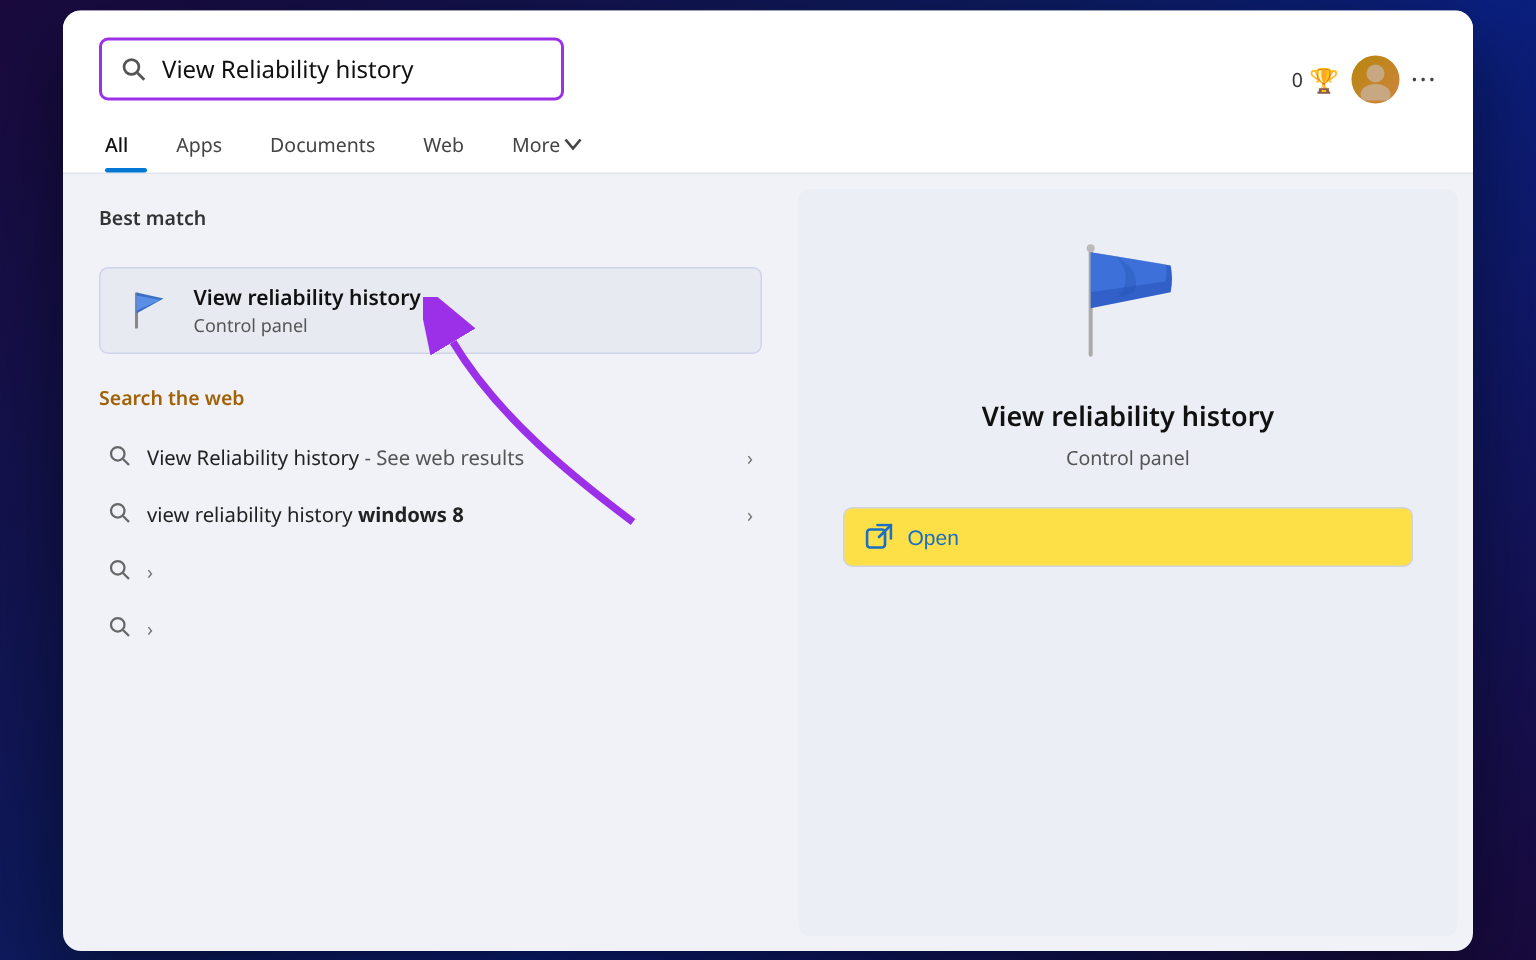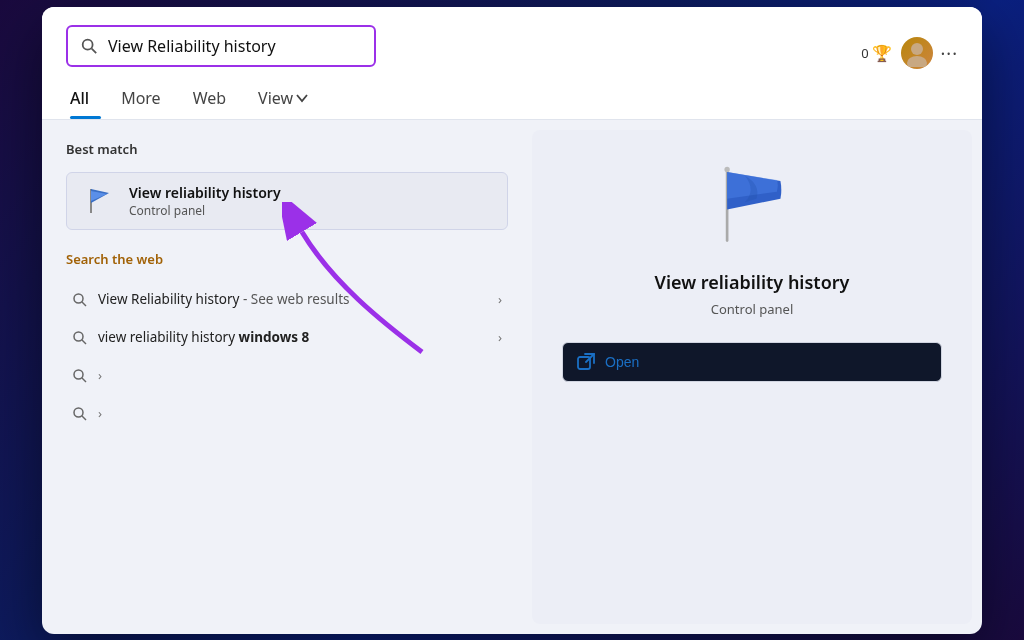--- a/index.html
+++ b/index.html
@@ -52,21 +52,21 @@
       white-space: nowrap;
       overflow: hidden;
     }
     .search-tabs {
       display: flex;
       align-items: center;
       gap: 0;
     }
     .tab-item {
       padding: 8px 16px 10px 16px;
-      font-size: 16px;
+      font-size: 13px;
       color: #444;
       cursor: pointer;
       position: relative;
       user-select: none;
     }
     .tab-item:first-child {
       padding-left: 4px;
     }
     .tab-item.active {
       color: #111;
@@ -134,21 +134,21 @@
     .left-panel {
       width: 490px;
       padding: 20px 24px;
       overflow-y: auto;
       flex-shrink: 0;
     }
     .section-label {
       font-size: 13px;
       color: #333;
       font-weight: 600;
-      margin-bottom: 14px;
+      margin-bottom: 24px;
     }
     .best-match-item {
       display: flex;
       align-items: center;
       background: #e8eaf2;
       border-radius: 6px;
       padding: 10px 14px;
       margin-bottom: 20px;
       cursor: pointer;
       position: relative;
@@ -177,21 +177,21 @@
       color: #555;
     }
     .web-search-label {
       font-size: 13px;
       color: #a16207;
       font-weight: 600;
       margin-bottom: 12px;
     }
     .web-result-item {
       display: flex;
-      align-items: flex-end;
+      align-items: flex-start;
       padding: 10px 6px;
       cursor: pointer;
       border-radius: 4px;
       gap: 10px;
     }
     .web-search-icon {
       width: 16px;
       height: 16px;
       flex-shrink: 0;
       color: #666;
@@ -247,21 +247,21 @@
       flex-direction: column;
       gap: 8px;
       width: 100%;
       padding: 0 10px;
     }
     .action-btn {
       display: flex;
       align-items: center;
       gap: 10px;
       padding: 10px 14px;
-      background: #0f172a;
+      background: #fde047;
       border: 1px solid #d0d4e0;
       border-radius: 6px;
       cursor: pointer;
       font-size: 14px;
       color: #1a6fc4;
       width: 100%;
     }
     .open-icon {
       width: 18px;
       height: 18px;
@@ -306,24 +306,25 @@
           <svg width="28" height="28" viewBox="0 0 28 28">
             <circle cx="14" cy="10" r="6" fill="#c8a882"></circle>
             <ellipse cx="14" cy="24" rx="10" ry="7" fill="#c8a882"></ellipse>
           </svg>
         </div>
         <span class="dots-menu">···</span>
       </div>
     </div>
     <div class="search-tabs">
       <div class="tab-item active">All</div>
-      <div class="tab-item">More</div>
+      <div class="tab-item">Apps</div>
+      <div class="tab-item">Documents</div>
       <div class="tab-item">Web</div>
       <div class="tab-item tab-more">
-        <span>View</span>
+        <span>More</span>
         <svg viewBox="0 0 12 8" fill="none" stroke="#444" stroke-width="1.8">
           <polyline points="1,1 6,7 11,1"></polyline>
         </svg>
       </div>
     </div>
   </div>
 
   <div class="content-area">
 
     <div class="left-panel-wrapper">

